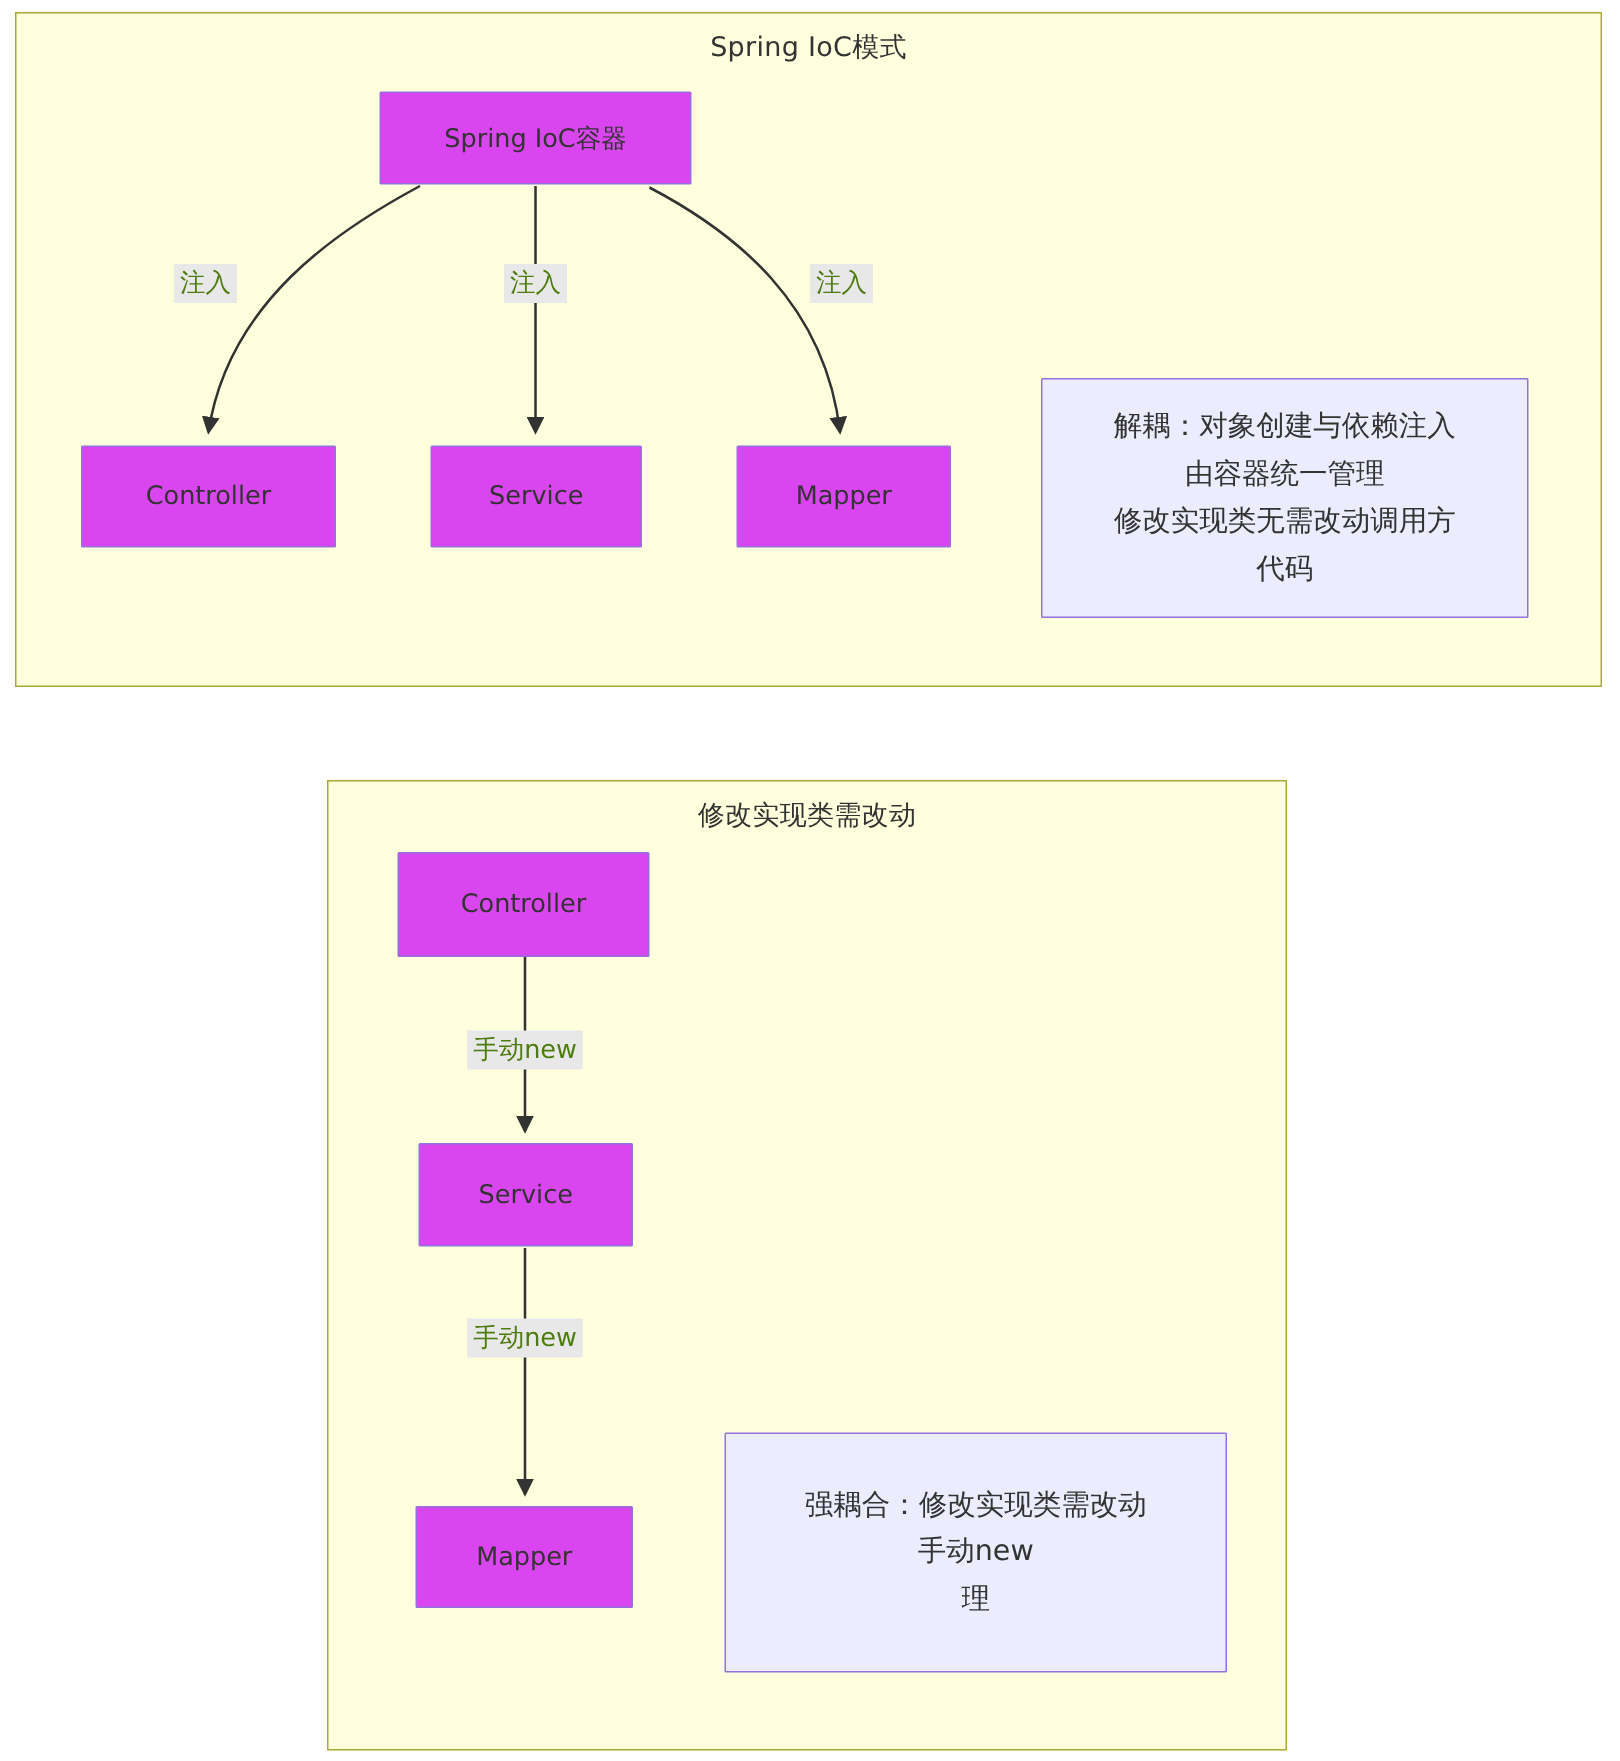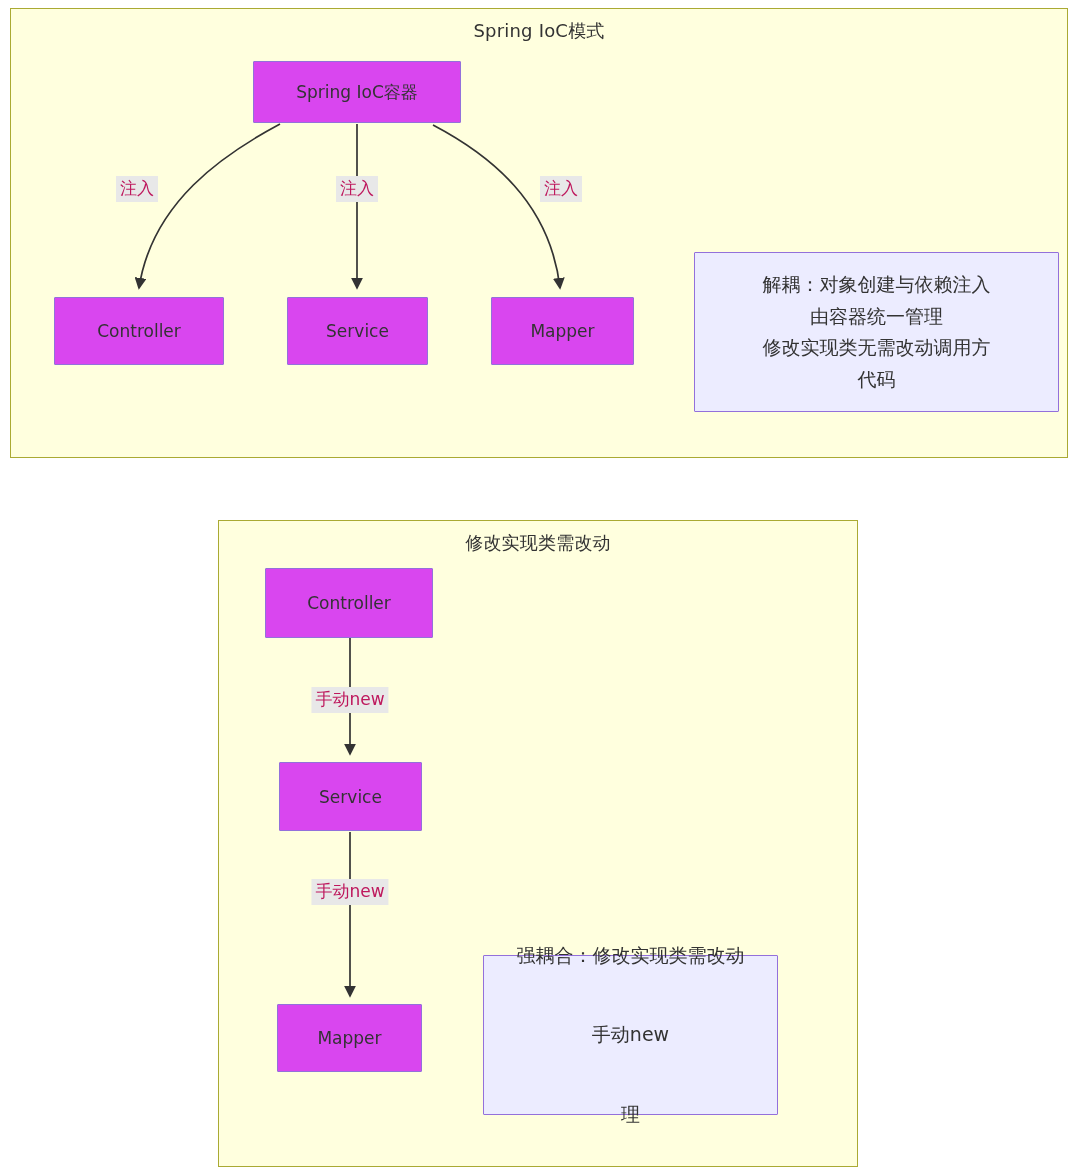--- a/index.html
+++ b/index.html
@@ -55,21 +55,21 @@
     font-size: 19px;
     line-height: 31.5px;
     color: #333333;
   }
   .edge-label {
     position: absolute;
     transform: translate(-50%, -50%);
     background: #e8e8e8;
     padding: 1px 4px 2px 4px;
     font-size: 17px;
-    color: #be185d;
+    color: #4d7c0f;
     white-space: nowrap;
   }
   svg.edges {
     position: absolute;
     left: 0;
     top: 0;
     width: 1080px;
     height: 1174px;
     pointer-events: none;
   }
@@ -114,21 +114,21 @@
   </div>
 
   <div class="node" style="left:287px; top:297px; width:141px; height:68px;">
     <span>Service</span>
   </div>
 
   <div class="node" style="left:491px; top:297px; width:143px; height:68px;">
     <span>Mapper</span>
   </div>
 
-  <div class="note" style="left:694px; top:252px; width:365px; height:160px;">
+  <div class="note" style="left:694px; top:252px; width:325px; height:160px;">
     <div>解耦：对象创建与依赖注入</div>
     <div>由容器统一管理</div>
     <div>修改实现类无需改动调用方</div>
     <div>代码</div>
   </div>
 
   <div class="edge-label" style="left:137px; top:189px;">注入</div>
   <div class="edge-label" style="left:357px; top:189px;">注入</div>
   <div class="edge-label" style="left:561px; top:189px;">注入</div>
 
@@ -137,21 +137,21 @@
   </div>
 
   <div class="node" style="left:279px; top:762px; width:143px; height:69px;">
     <span>Service</span>
   </div>
 
   <div class="node" style="left:277px; top:1004px; width:145px; height:68px;">
     <span>Mapper</span>
   </div>
 
-  <div class="note" style="left:483px; top:955px; width:295px; height:160px;gap:48px;">
+  <div class="note" style="left:483px; top:955px; width:335px; height:160px;">
     <div>强耦合：修改实现类需改动</div>
     <div>手动new</div>
     <div>理</div>
   </div>
 
   <div class="edge-label" style="left:350px; top:700px;">手动new</div>
   <div class="edge-label" style="left:350px; top:892px;">手动new</div>
 
 </div>
 

